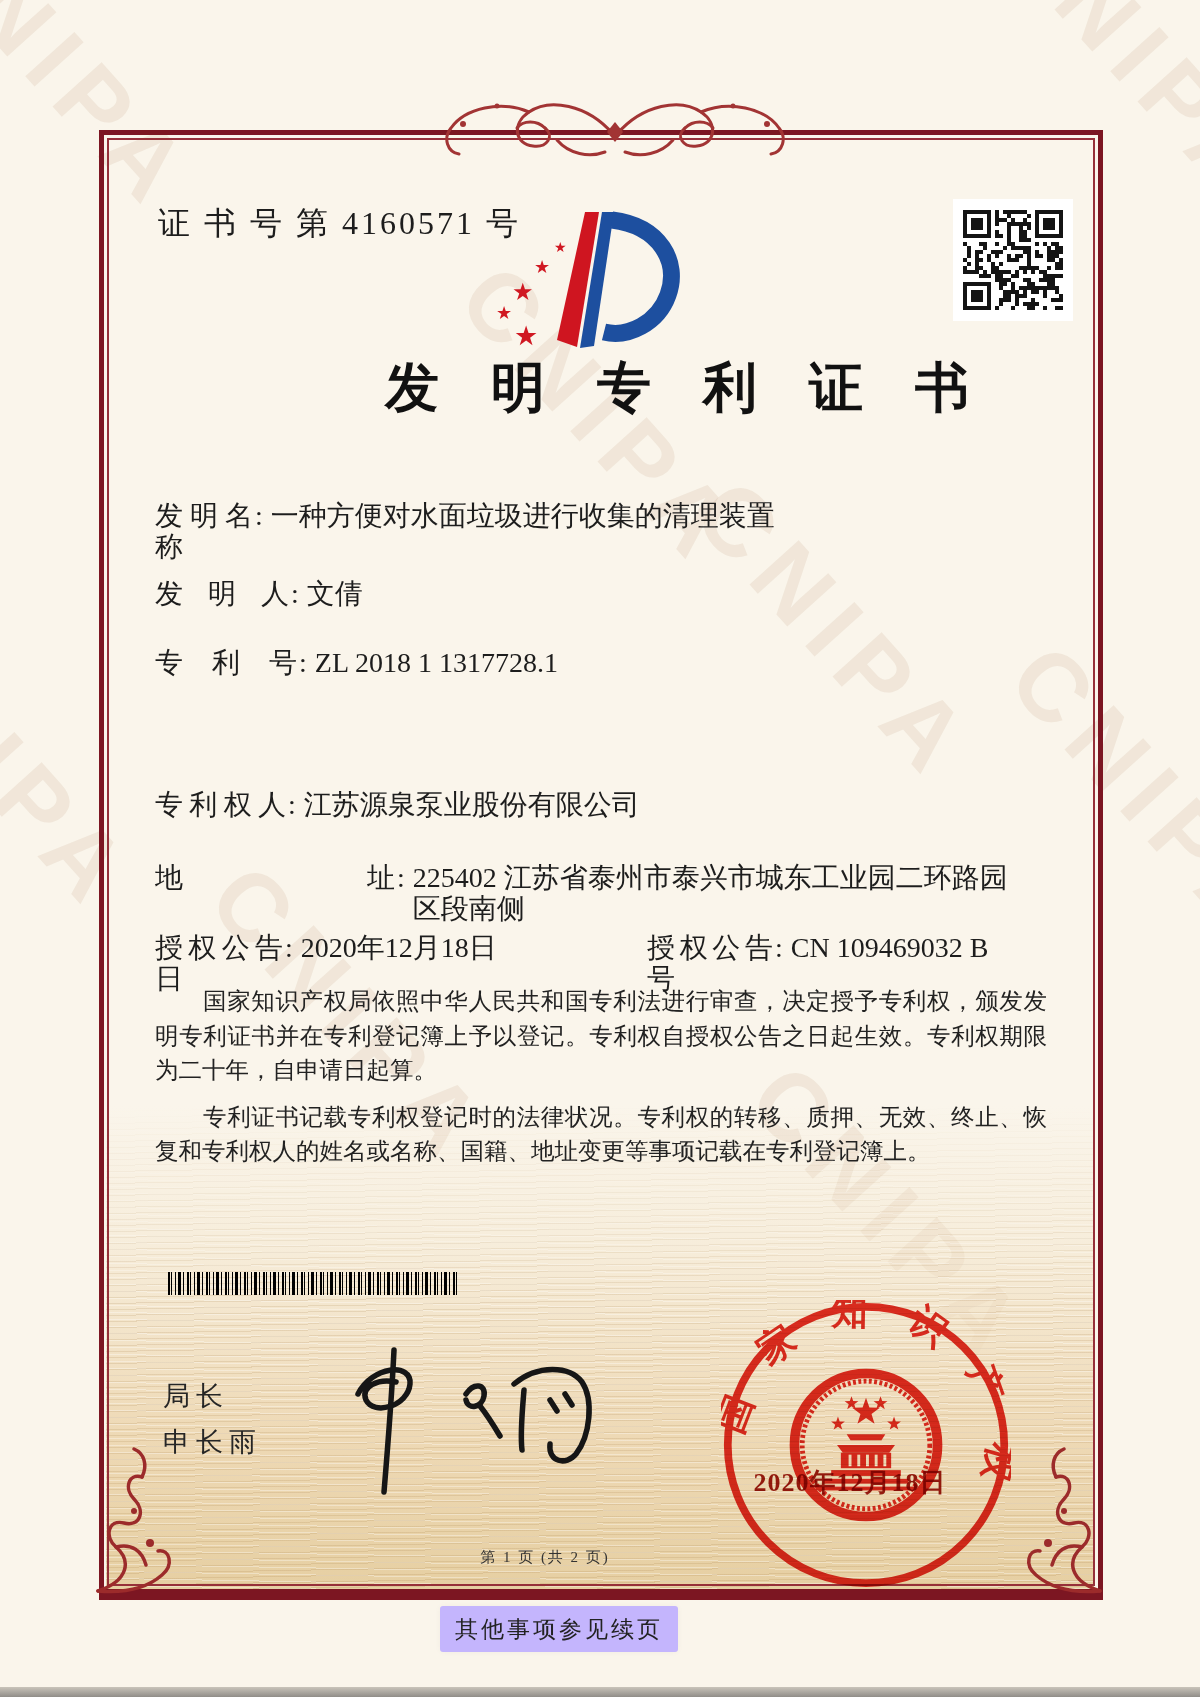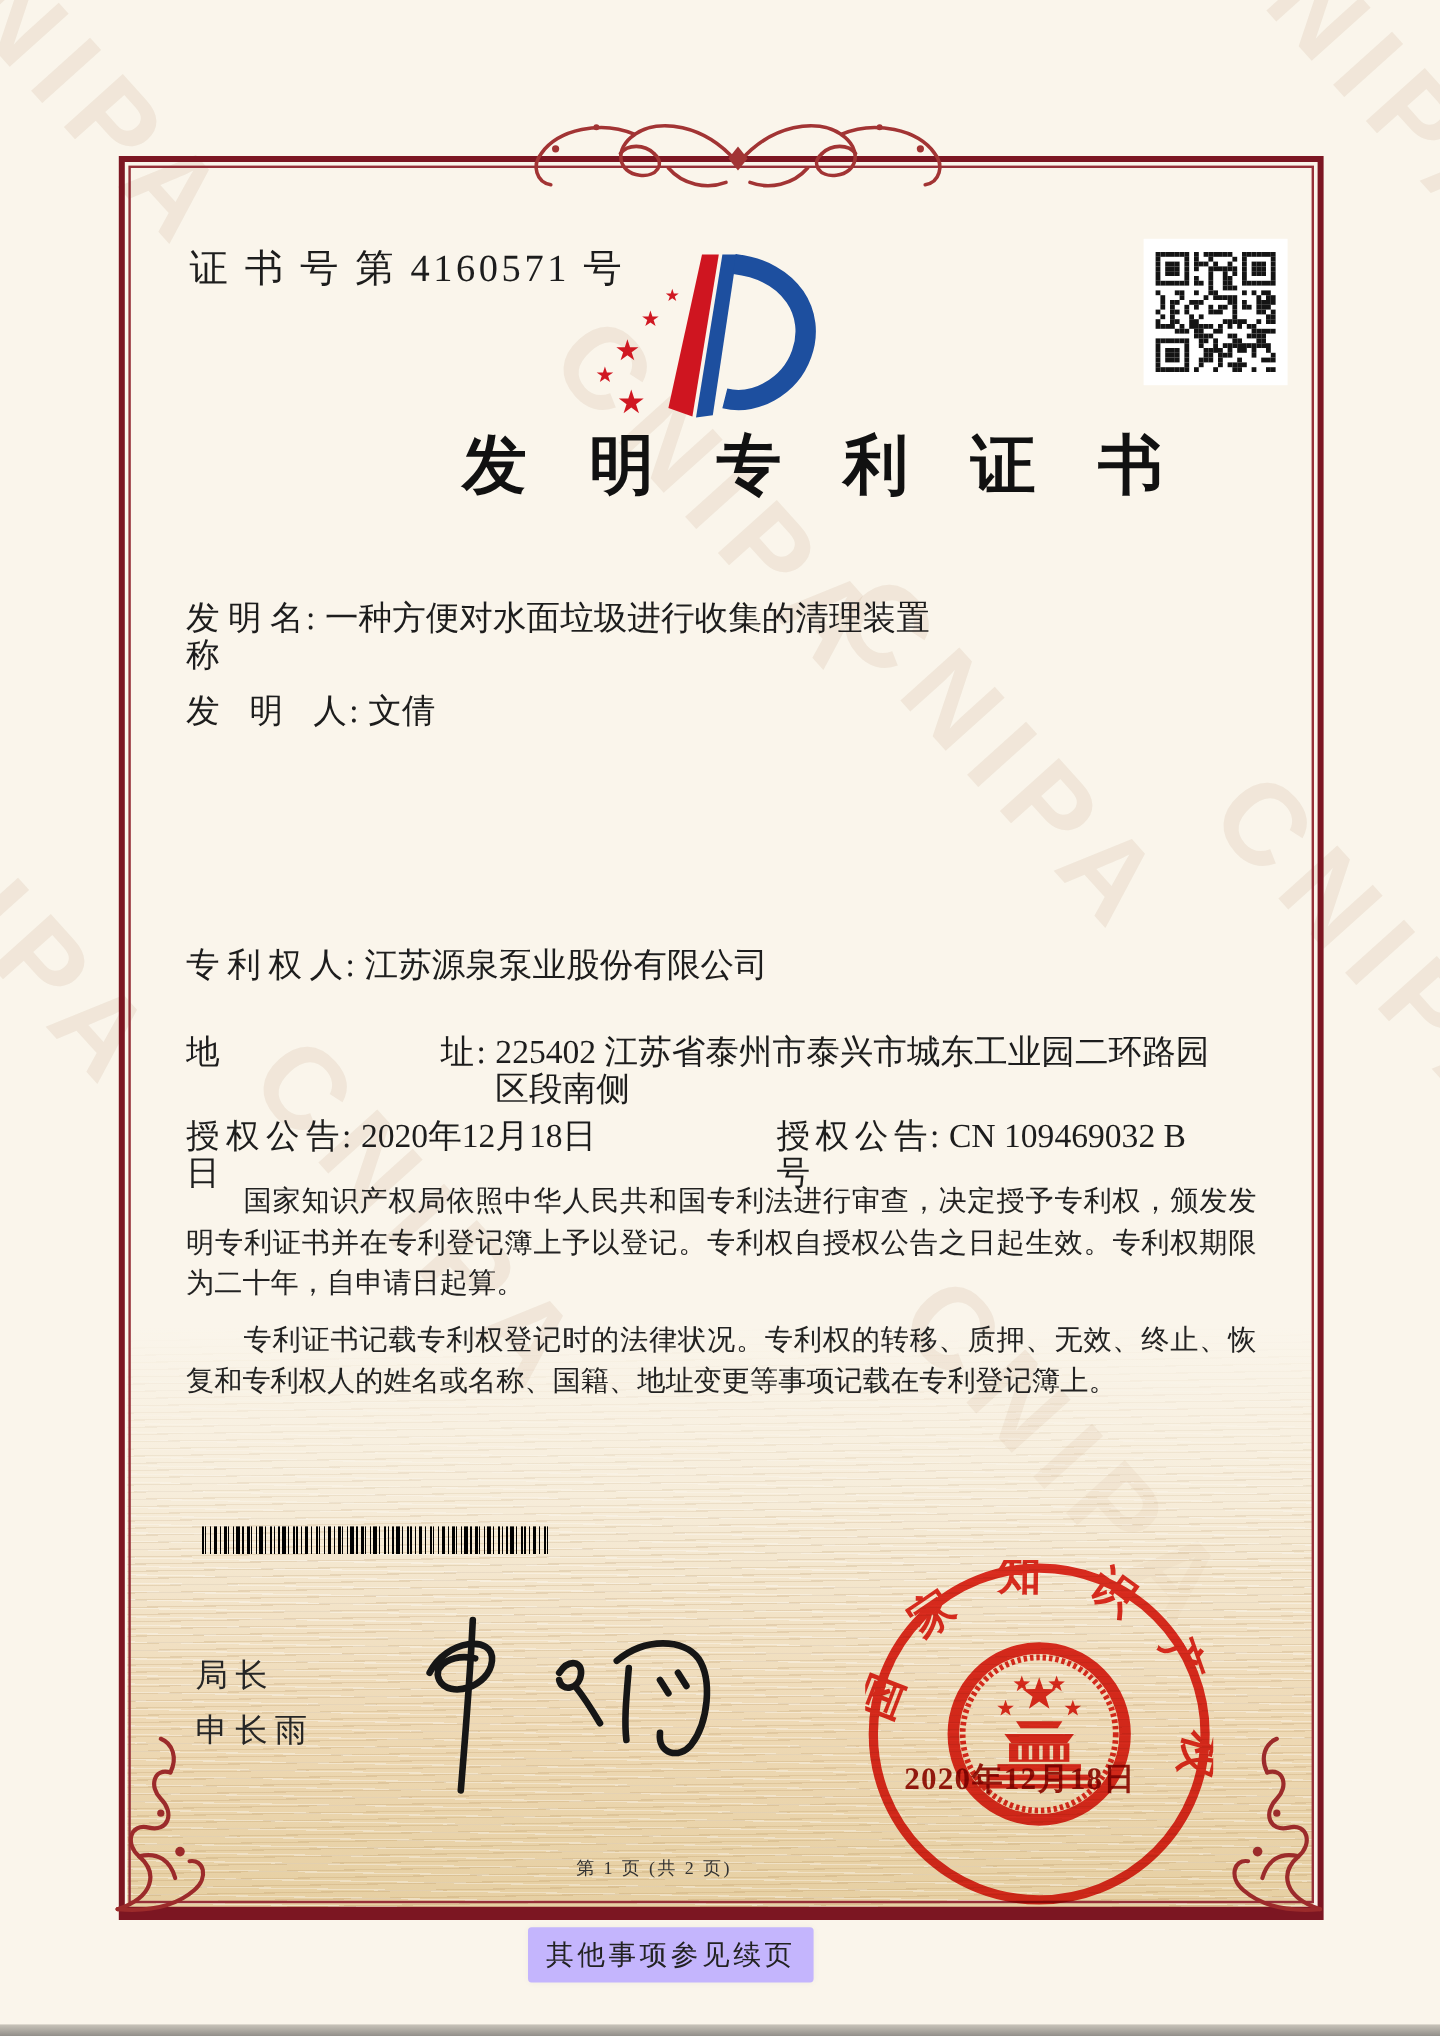--- a/index.html
+++ b/index.html
@@ -818,20 +818,23 @@
       </div>
   </div>
 
   <div class="title">发明专利证书</div>
 
   <div class="row" style="top:500px">
     <span class="flabel" style="width:98px">发明名称</span><span class="fcolon">:</span><span class="fvalue">一种方便对水面垃圾进行收集的清理装置</span>
   </div>
   <div class="row" style="top:578px">
     <span class="flabel" style="width:134px">发明人</span><span class="fcolon">:</span><span class="fvalue">文倩</span>
+  </div>
+  <div class="row" style="top:647px">
+    <span class="flabel" style="width:142px">专利号</span><span class="fcolon">:</span><span class="fvalue">ZL 2018 1 1317728.1</span>
   </div>
   <div class="row" style="top:789px">
     <span class="flabel" style="width:131px">专利权人</span><span class="fcolon">:</span><span class="fvalue">江苏源泉泵业股份有限公司</span>
   </div>
   <div class="row" style="top:862px">
     <span class="flabel" style="width:240px">地址</span><span class="fcolon">:</span><span class="fvalue" style="width:610px">225402 江苏省泰州市泰兴市城东工业园二环路园区段南侧</span>
   </div>
   <div class="row" style="top:932px">
     <span class="flabel" style="width:128px">授权公告日</span><span class="fcolon">:</span><span class="fvalue">2020年12月18日</span>
     <span class="grant-right">

